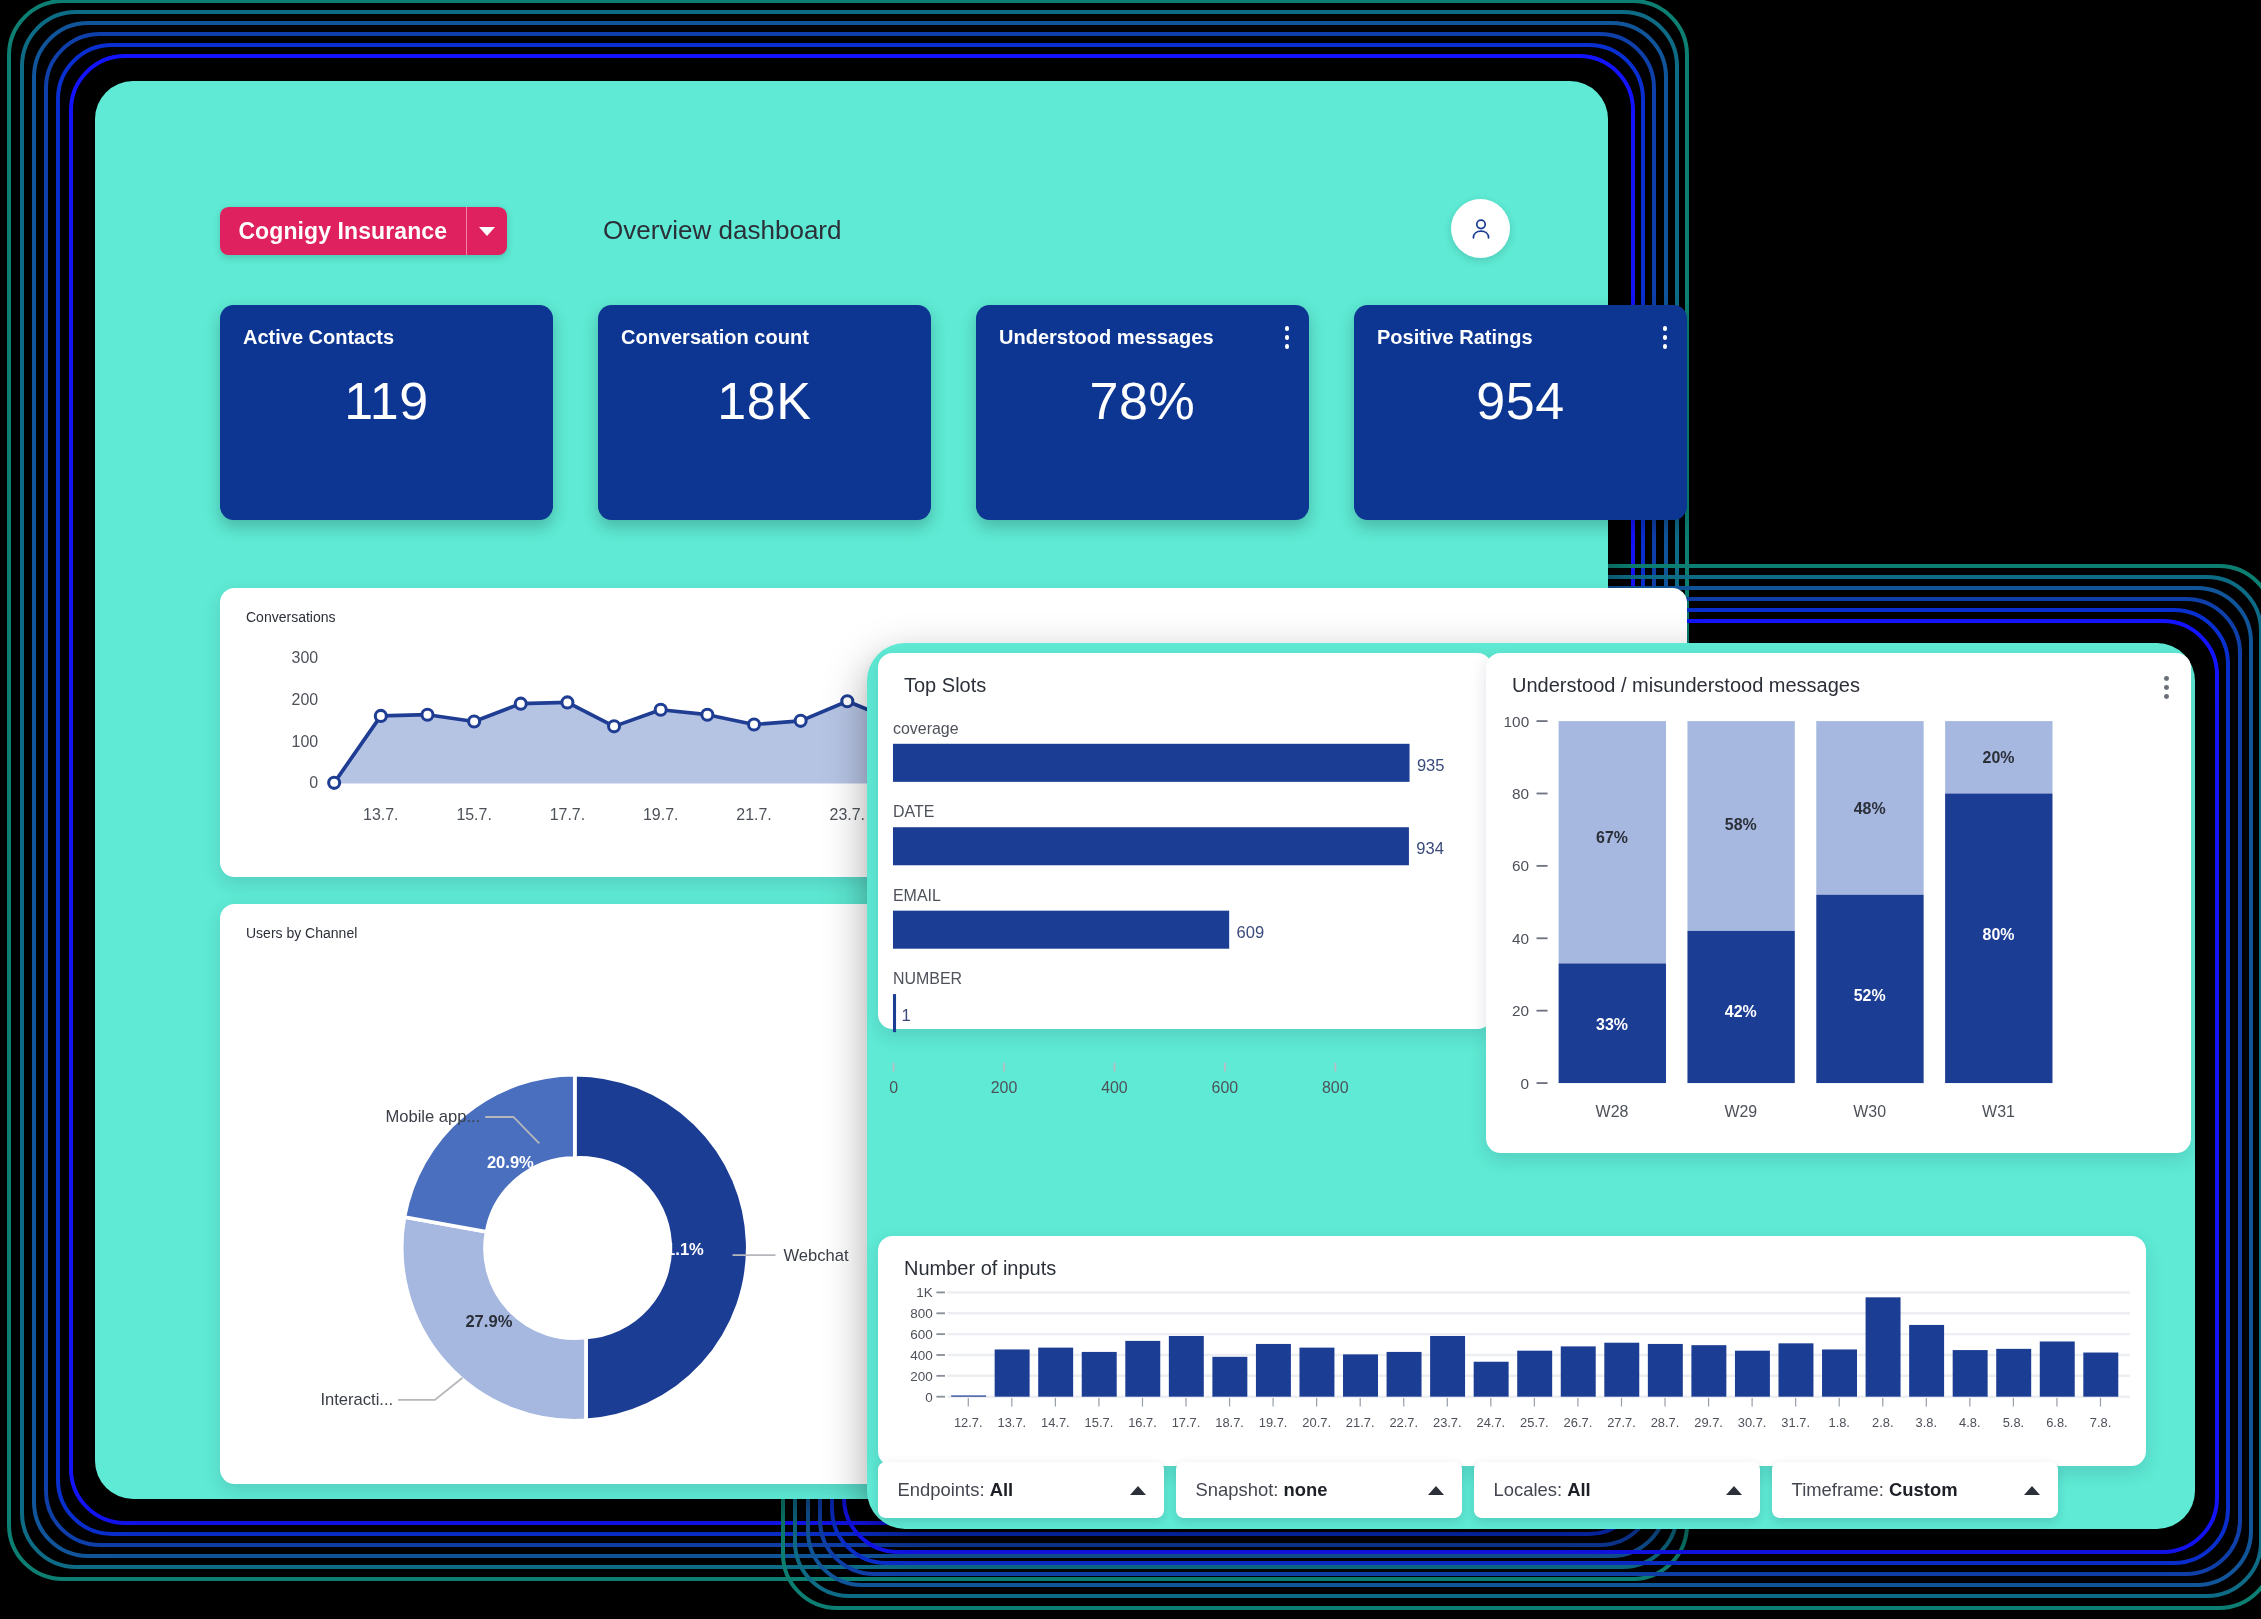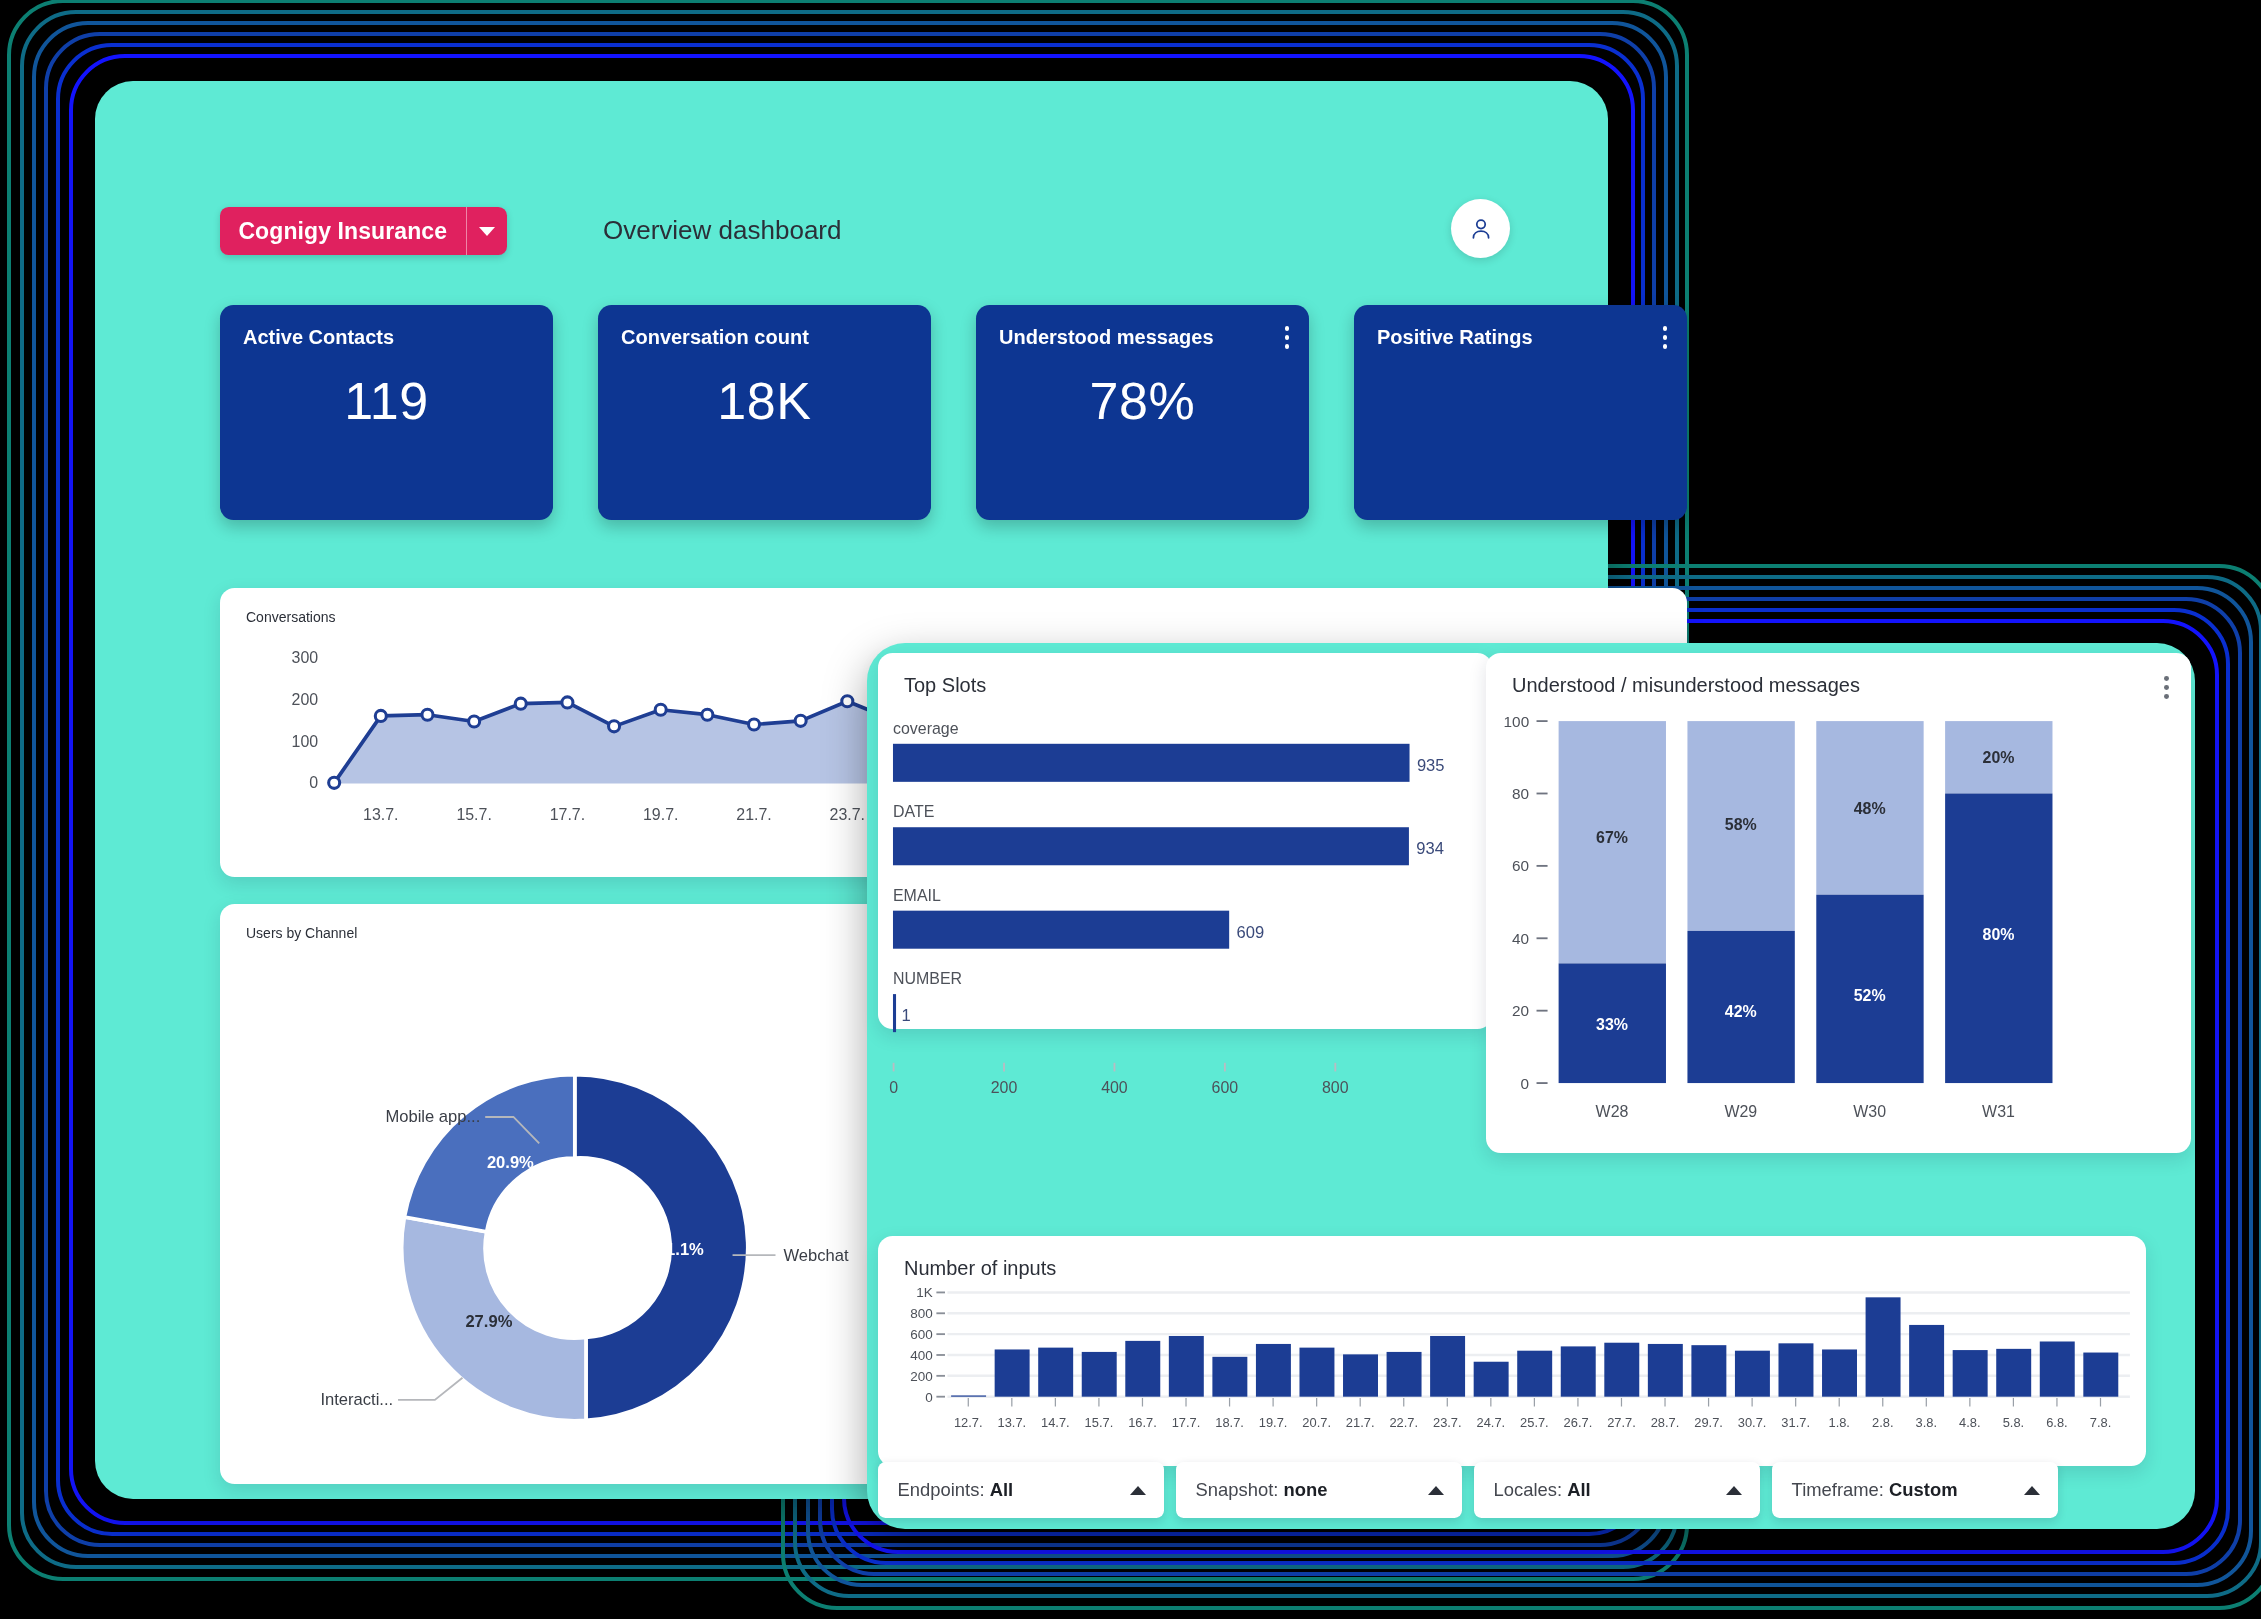--- a/index.html
+++ b/index.html
@@ -169,20 +169,21 @@
           </div>
         <div class="kpi-value">78%</div>
       </div>
       <div class="kpi-card">
         <div class="kpi-title">Positive Ratings</div>
         <div class="kebab">
             <span></span>
             <span></span>
             <span></span>
           </div>
+        <div class="kpi-value">954</div>
       </div>
     </div>
 
     <div class="card" id="conversations-card">
       <div class="card-title">Conversations</div>
       <svg width="1467" height="289" viewBox="0 0 2390 470">
         <g font-family="Liberation Sans, sans-serif" font-size="26" fill="#4d5159">
           <text x="160" y="122" text-anchor="end">300</text>
           <text x="160" y="190" text-anchor="end">200</text>
           <text x="160" y="258" text-anchor="end">100</text>

